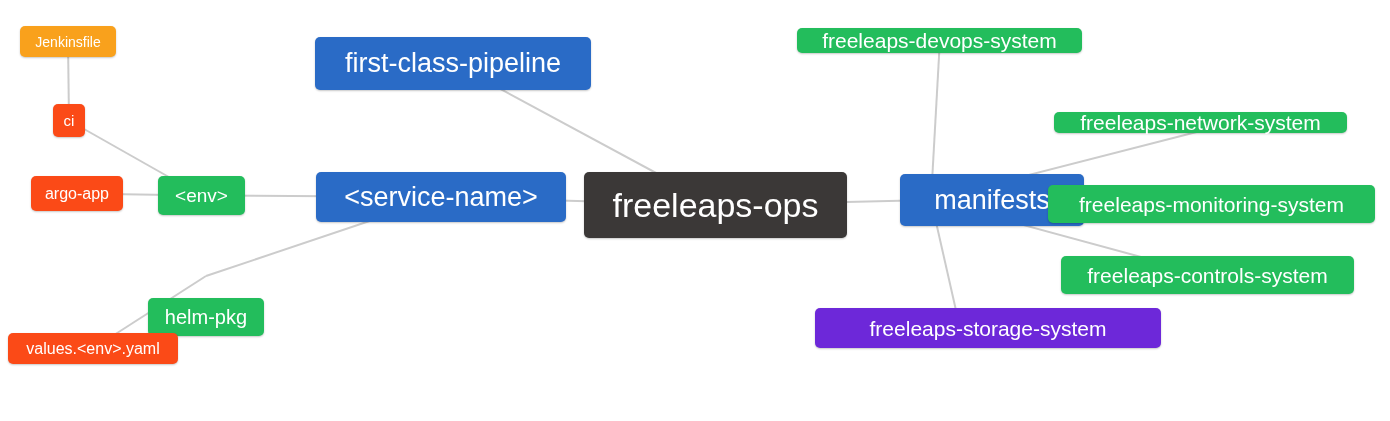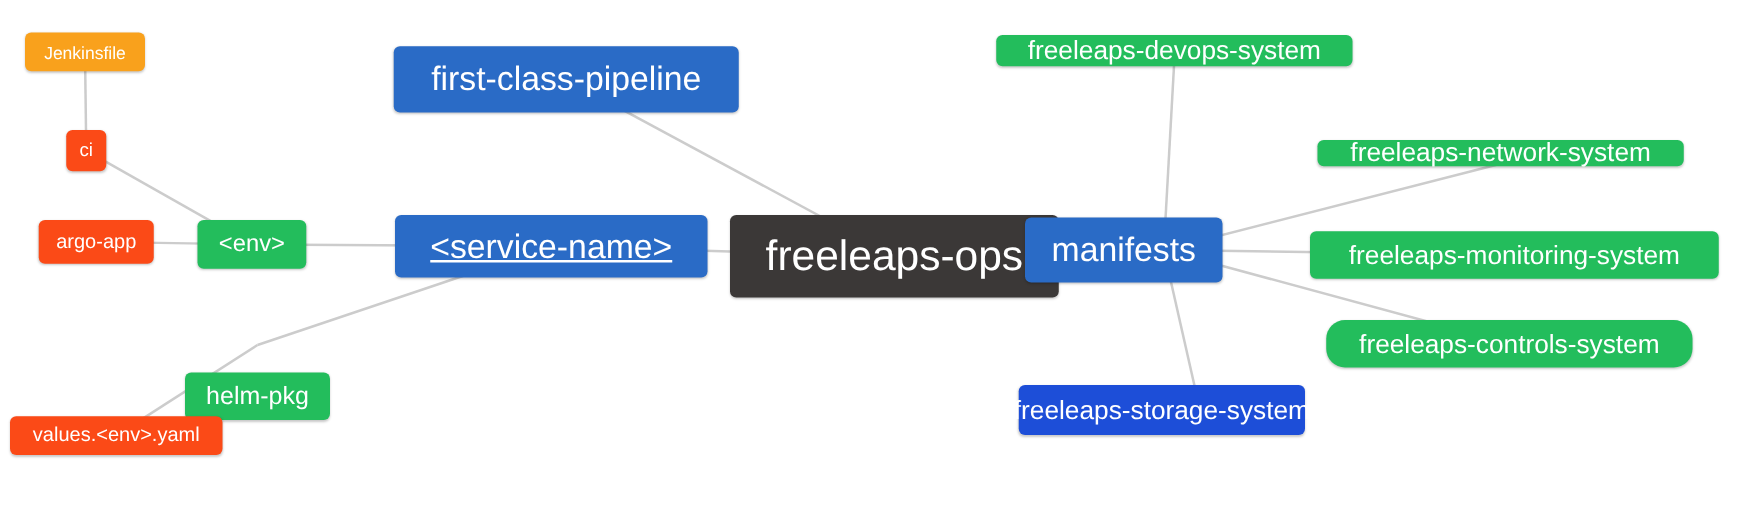--- a/index.html
+++ b/index.html
@@ -59,21 +59,21 @@
       <line x1="960" y1="328" x2="931" y2="200" stroke="#cccccc" stroke-width="2"></line>
     </svg>
 
   <div class="node" style="left: 20px; top: 26px; width: 96px; height: 31px; font-size: 14px; background: rgb(249, 161, 28); color: rgb(255, 255, 255);">Jenkinsfile</div>
   <div class="node" style="left: 53px; top: 104px; width: 32px; height: 33px; font-size: 15px; background: rgb(251, 74, 23); color: rgb(255, 255, 255);">ci</div>
   <div class="node" style="left: 31px; top: 176px; width: 92px; height: 35px; font-size: 16px; background: rgb(251, 74, 23); color: rgb(255, 255, 255);">argo-app</div>
   <div class="node" style="left: 158px; top: 176px; width: 87px; height: 39px; font-size: 19px; background: rgb(35, 189, 92); color: rgb(255, 255, 255);">&lt;env&gt;</div>
   <div class="node" style="left: 148px; top: 257px; width: 116px; height: 38px; font-size: 20px; background: rgb(35, 189, 92); color: rgb(255, 255, 255); margin-top: 41px;">helm-pkg</div>
   <div class="node" style="left: 8px; top: 333px; width: 170px; height: 31px; font-size: 16px; background: rgb(251, 74, 23); color: rgb(255, 255, 255);">values.&lt;env&gt;.yaml</div>
   <div class="node" style="left: 315px; top: 37px; width: 276px; height: 53px; font-size: 27px; background: rgb(42, 107, 198); color: rgb(255, 255, 255);">first-class-pipeline</div>
-  <div class="node" style="left: 316px; top: 172px; width: 250px; height: 50px; font-size: 27px; background: rgb(42, 107, 198); color: rgb(255, 255, 255); text-decoration: underline;">&lt;service-name&gt;</div>
+  <div class="node" style="left: 316px; top: 172px; width: 250px; height: 50px; font-size: 27px; background: rgb(42, 107, 198); color: rgb(255, 255, 255);">&lt;service-name&gt;</div>
   <div class="node" style="left: 584px; top: 172px; width: 263px; height: 66px; font-size: 34px; background: rgb(59, 56, 55); color: rgb(255, 255, 255);">freeleaps-ops</div>
-  <div class="node" style="left: 820px; top: 174px; width: 158px; height: 52px; font-size: 27px; background: rgb(42, 107, 198); color: rgb(255, 255, 255);">manifests</div>
+  <div class="node" style="left: 900px; top: 174px; width: 184px; height: 52px; font-size: 27px; background: rgb(42, 107, 198); color: rgb(255, 255, 255);">manifests</div>
   <div class="node" style="left: 797px; top: 28px; width: 285px; height: 25px; font-size: 21px; background: rgb(35, 189, 92); color: rgb(255, 255, 255);">freeleaps-devops-system</div>
   <div class="node" style="left: 1054px; top: 112px; width: 293px; height: 21px; font-size: 21px; background: rgb(35, 189, 92); color: rgb(255, 255, 255);">freeleaps-network-system</div>
   <div class="node" style="left: 1048px; top: 185px; width: 327px; height: 38px; font-size: 21px; background: rgb(35, 189, 92); color: rgb(255, 255, 255);">freeleaps-monitoring-system</div>
-  <div class="node" style="left: 1061px; top: 256px; width: 293px; height: 38px; font-size: 21px; background: rgb(35, 189, 92); color: rgb(255, 255, 255); border-radius: 15px;">freeleaps-controls-system</div>
-  <div class="node" style="left: 815px; top: 308px; width: 229px; height: 40px; font-size: 21px; background: #1d4ed8; color: rgb(255, 255, 255);">freeleaps-storage-system</div>
+  <div class="node" style="left: 1061px; top: 256px; width: 293px; height: 38px; font-size: 21px; background: rgb(35, 189, 92); color: rgb(255, 255, 255);">freeleaps-controls-system</div>
+  <div class="node" style="left: 815px; top: 308px; width: 346px; height: 40px; font-size: 21px; background: #6d28d9; color: rgb(255, 255, 255);">freeleaps-storage-system</div>
 </div>
 
 </body></html>

